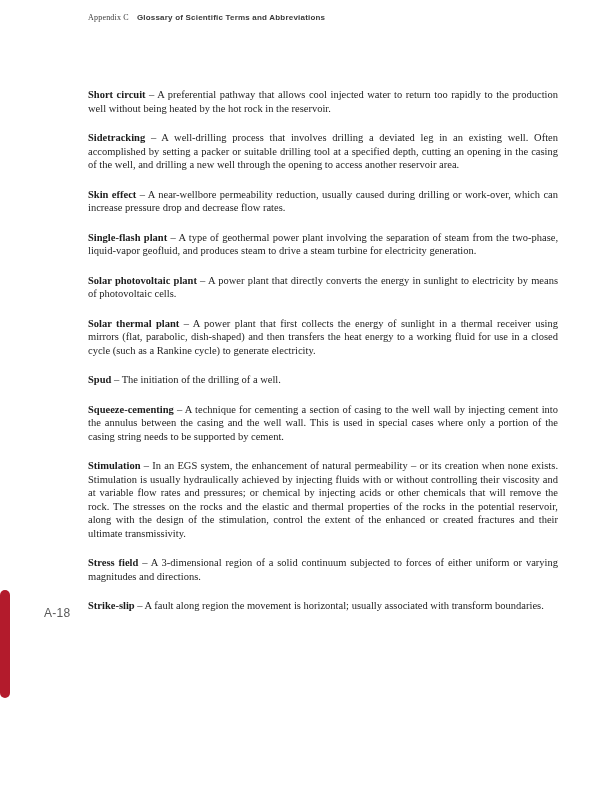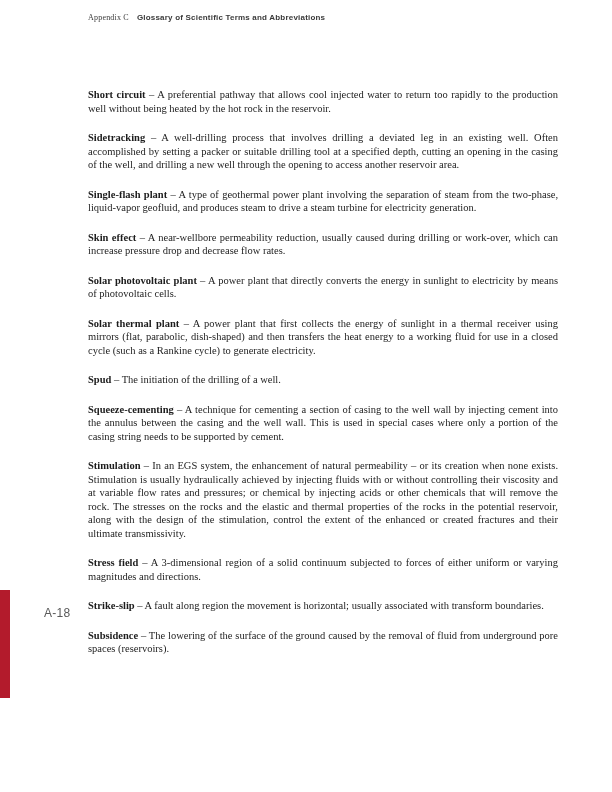--- a/index.html
+++ b/index.html
@@ -1,15 +1,15 @@
 <!DOCTYPE html>
 <html><head>
 <meta charset="utf-8">
 <style>
-  * { margin: 0; padding: 0; box-sizing: border-box; }
+  * { margin: 0; padding: 0; box-sizing: border-box; border-radius: 18px; }
   html, body { background: #ffffff; }
   .page {
     position: relative;
     width: 612px;
     height: 792px;
     background: #ffffff;
     overflow: hidden;
     font-family: "Liberation Serif", serif;
   }
   .running-head {
@@ -75,34 +75,33 @@
   <div class="accent-bar" style="background: rgb(179, 27, 44);"></div>
 
   <div class="page-number">A-18</div>
 
   <main class="glossary">
     <p class="entry"><span class="term">Short circuit</span><span> – </span><span>A preferential pathway that allows cool injected water to return too rapidly to the production well without being heated by the hot rock in the reservoir.</span></p>
 
     <p class="entry"><span class="term">Sidetracking</span><span> – </span><span>A well-drilling process that involves drilling a deviated leg in an existing well. Often accomplished by setting a packer or suitable drilling tool at a specified depth, cutting an opening in the casing of the well, and drilling a new well through the opening to access another reservoir area.</span></p>
 
 
+    <p class="entry"><span class="term">Skin effect</span><span> – </span><span>A near-wellbore permeability reduction, usually caused during drilling or work-over, which can increase pressure drop and decrease flow rates.</span></p>
+
     <p class="entry"><span class="term">Single-flash plant</span><span> – </span><span>A type of geothermal power plant involving the separation of steam from the two-phase, liquid-vapor geofluid, and produces steam to drive a steam turbine for electricity generation.</span></p>
-
-    <p class="entry"><span class="term">Skin effect</span><span> – </span><span>A near-wellbore permeability reduction, usually caused during drilling or work-over, which can increase pressure drop and decrease flow rates.</span></p>
 
     <p class="entry"><span class="term">Solar photovoltaic plant</span><span> – </span><span>A power plant that directly converts the energy in sunlight to electricity by means of photovoltaic cells.</span></p>
 
     <p class="entry"><span class="term">Solar thermal plant</span><span> – </span><span>A power plant that first collects the energy of sunlight in a thermal receiver using mirrors (flat, parabolic, dish-shaped) and then transfers the heat energy to a working fluid for use in a closed cycle (such as a Rankine cycle) to generate electricity.</span></p>
 
     <p class="entry"><span class="term">Spud</span><span> – </span><span>The initiation of the drilling of a well.</span></p>
 
     <p class="entry"><span class="term">Squeeze-cementing</span><span> – </span><span>A technique for cementing a section of casing to the well wall by injecting cement into the annulus between the casing and the well wall. This is used in special cases where only a portion of the casing string needs to be supported by cement.</span></p>
 
     <p class="entry"><span class="term">Stimulation</span><span> – </span><span>In an EGS system, the enhancement of natural permeability – or its creation when none exists. Stimulation is usually hydraulically achieved by injecting fluids with or without controlling their viscosity and at variable flow rates and pressures; or chemical by injecting acids or other chemicals that will remove the rock. The stresses on the rocks and the elastic and thermal properties of the rocks in the potential reservoir, along with the design of the stimulation, control the extent of the enhanced or created fractures and their ultimate transmissivity.</span></p>
 
     <p class="entry"><span class="term">Stress field</span><span> – </span><span>A 3-dimensional region of a solid continuum subjected to forces of either uniform or varying magnitudes and directions.</span></p>
 
     <p class="entry"><span class="term">Strike-slip</span><span> – </span><span>A fault along region the movement is horizontal; usually associated with transform boundaries.</span></p>
 
-    <p class="entry"><span class="term">Subsidence</span><span> – </span><span>The lowering of the surface of the ground caused by the removal of fluid from underground pore spaces (reservoirs).</span></p>
   </main>
 
 </div>
 
 </body></html>

